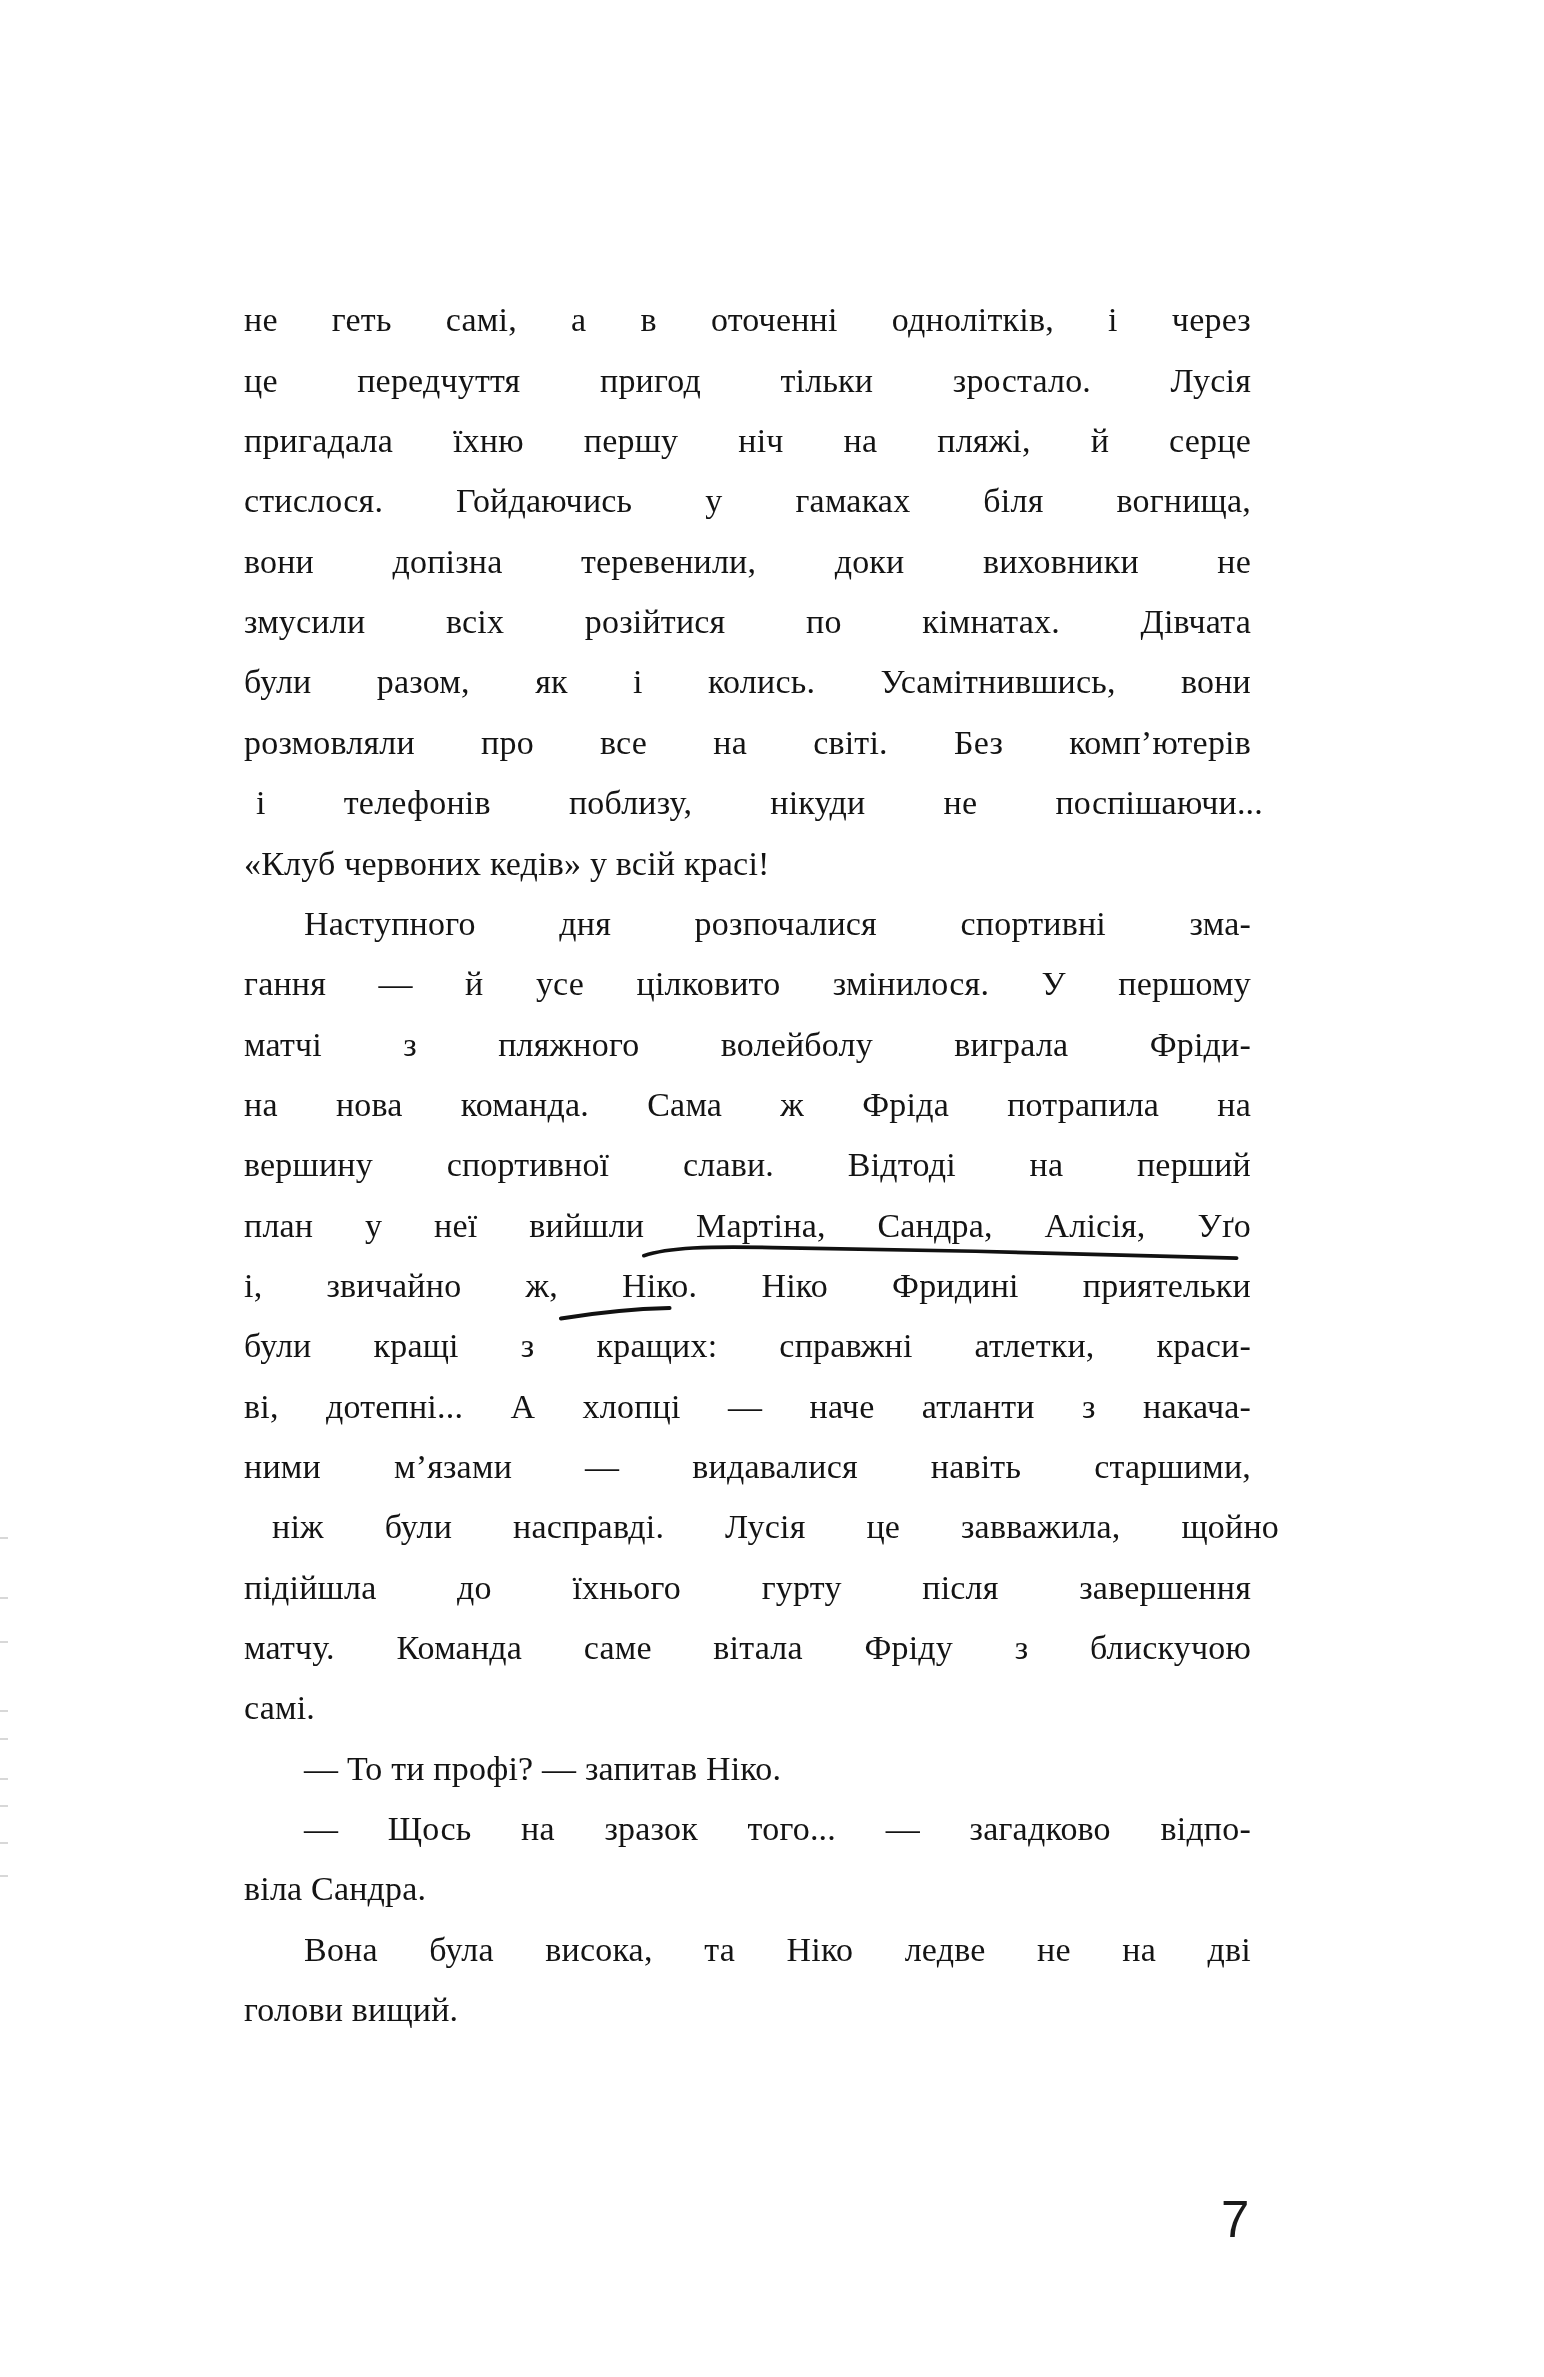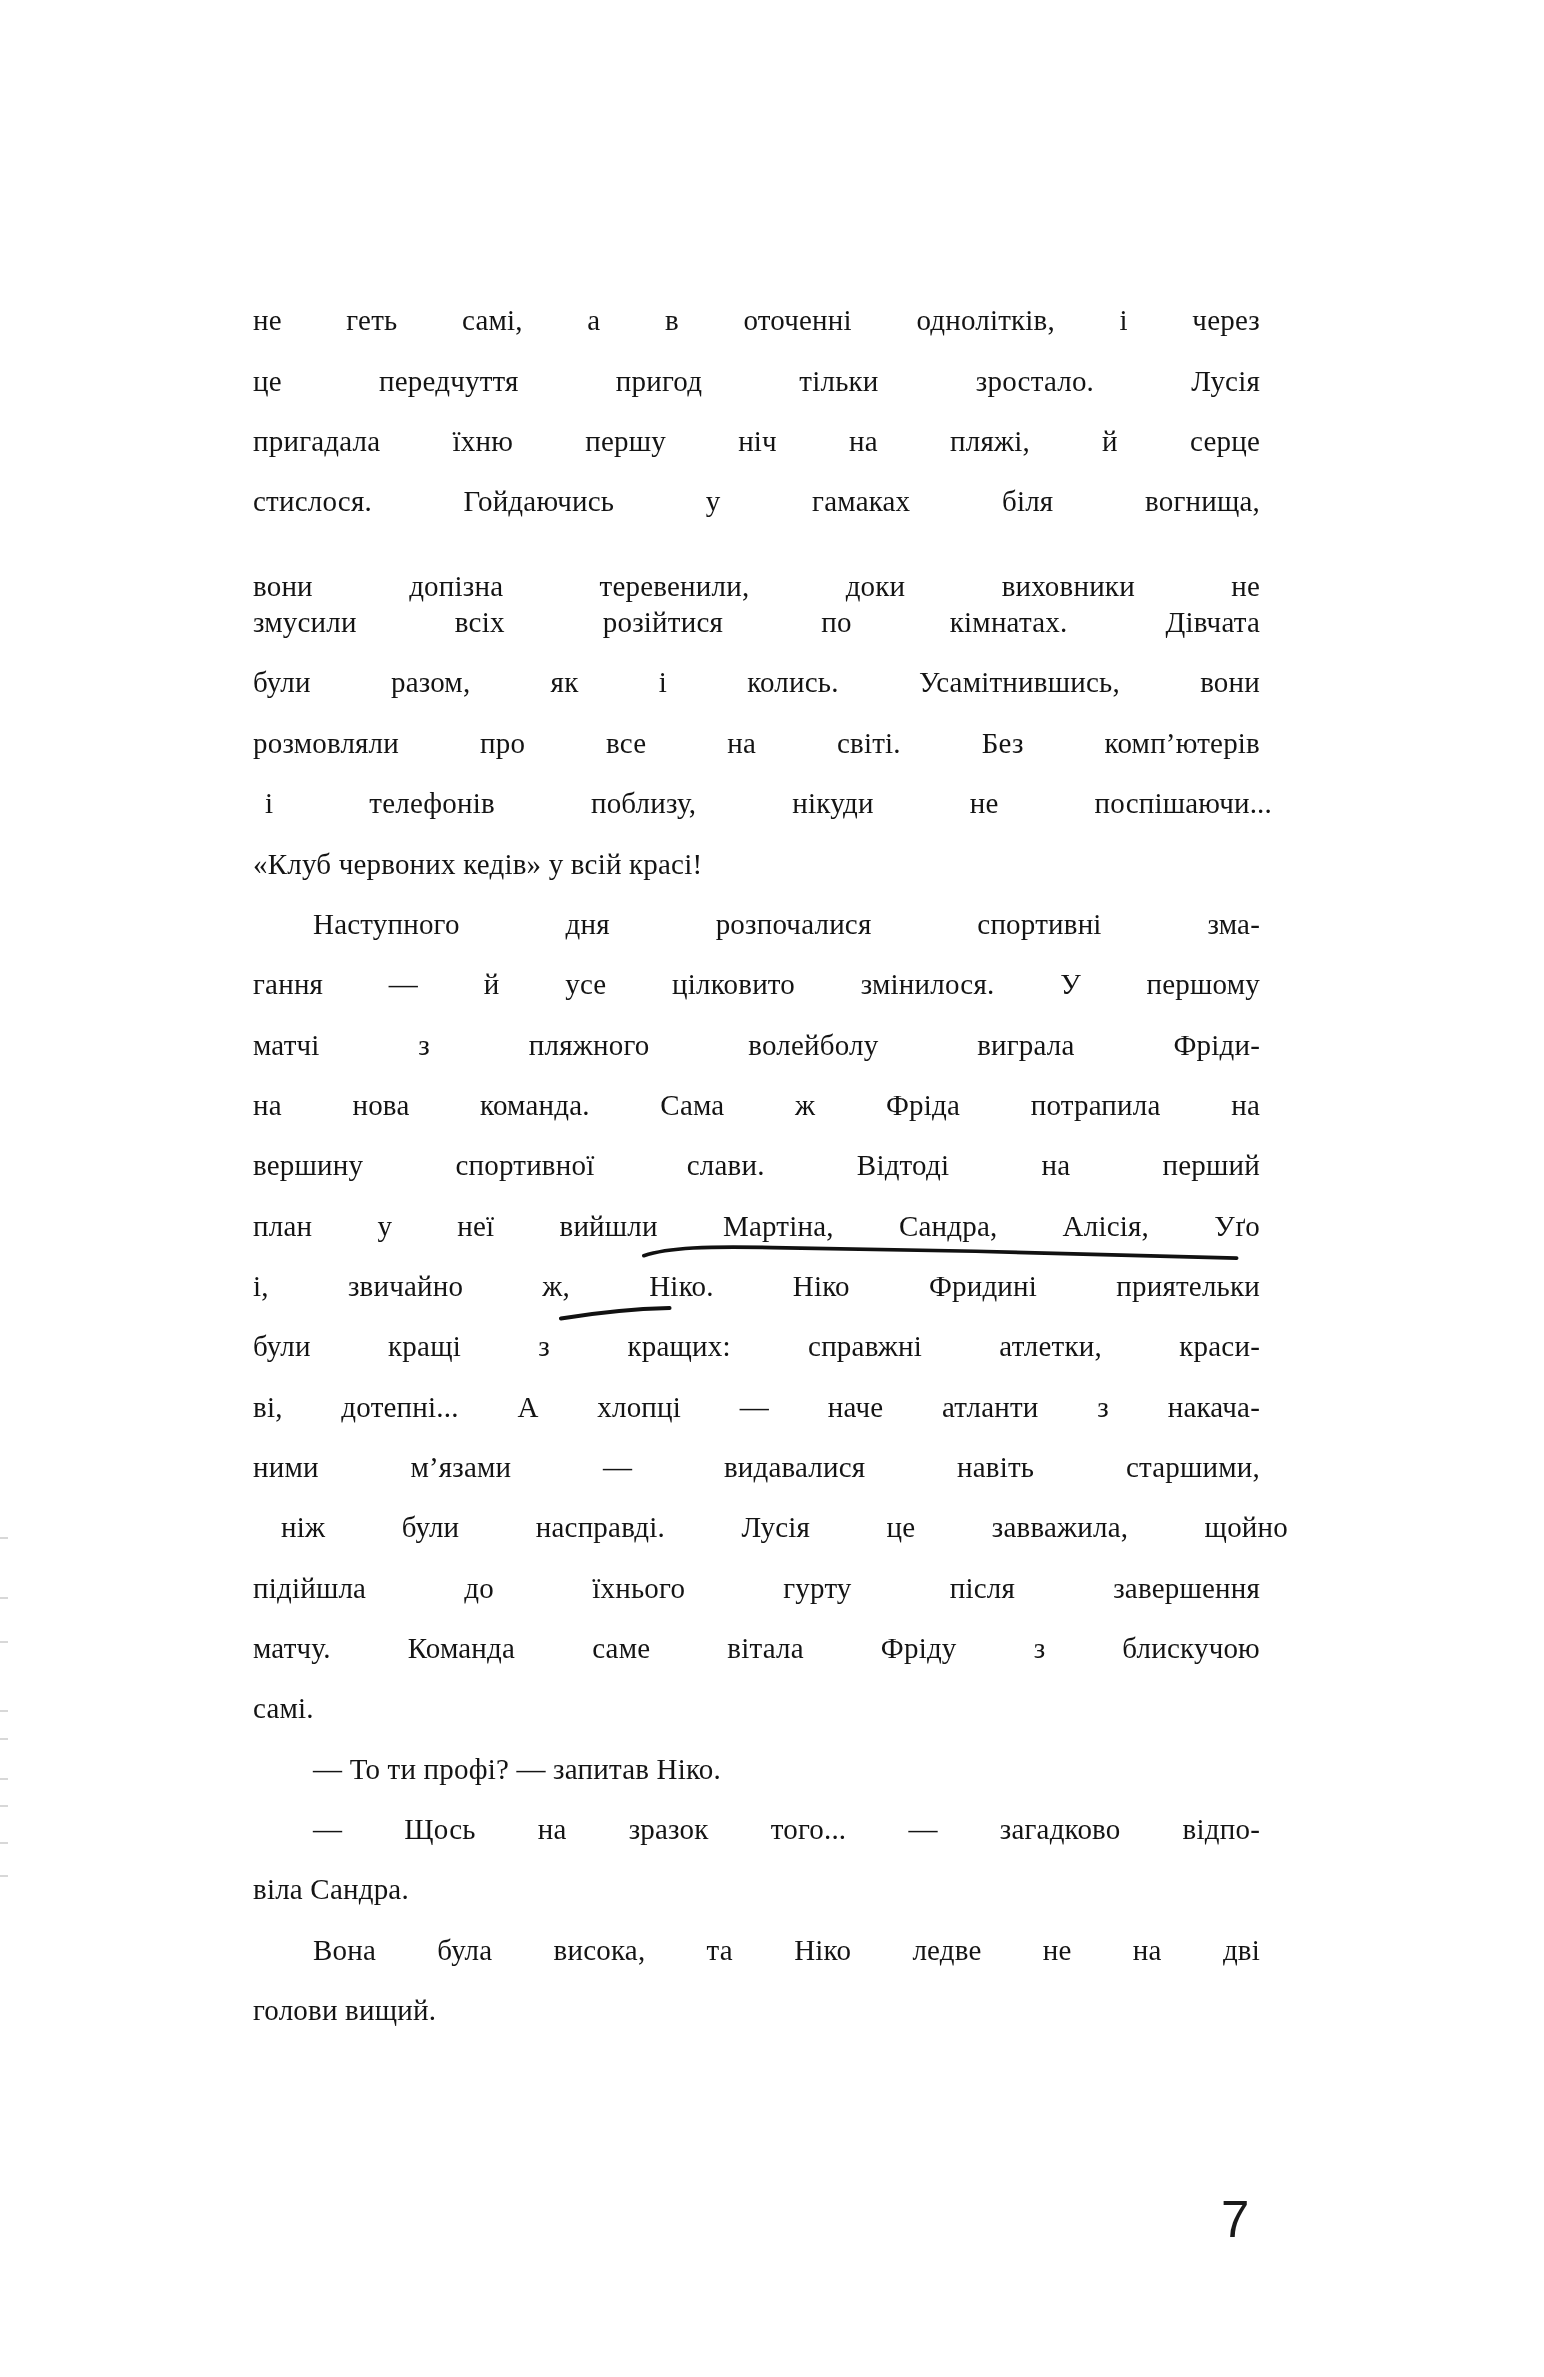--- a/index.html
+++ b/index.html
@@ -22,24 +22,24 @@
     background: #ffffff;
   }
   .text-block {
     position: absolute;
     left: 240px;
     top: 0;
     width: 1007px;
   }
   .line {
     position: absolute;
-    left: 13px;
+    left: 4px;
     width: 1007px;
     height: 60px;
-    font-size: 29px;
+    font-size: 34px;
     line-height: 60px;
     white-space: nowrap;
     text-align: justify;
     text-align-last: justify;
     letter-spacing: 0.2px;
   }
   .line.last {
     text-align: left;
     text-align-last: left;
   }
@@ -85,21 +85,21 @@
     <div class="line" style="top:351px">
         <span class="inner" style="display: block; width: 100%;">це передчуття пригод тільки зростало. Лусія</span>
       </div>
     <div class="line" style="top:411px">
         <span class="inner" style="display: block; width: 100%;">пригадала їхню першу ніч на пляжі, й серце</span>
       </div>
     <div class="line" style="top:471px">
         <span class="inner" style="display: block; width: 100%;">стислося. Гойдаючись у гамаках біля вогнища,</span>
       </div>
     <div class="line" style="top:532px">
-        <span class="inner" style="display: block; width: 100%; margin-top: 24px;">вони допізна теревенили, доки виховники не</span>
+        <span class="inner" style="display: block; width: 100%;">вони допізна теревенили, доки виховники не</span>
       </div>
     <div class="line" style="top:592px">
         <span class="inner" style="display: block; width: 100%;">змусили всіх розійтися по кімнатах. Дівчата</span>
       </div>
     <div class="line" style="top:652px">
         <span class="inner" style="display: block; width: 100%;">були разом, як і колись. Усамітнившись, вони</span>
       </div>
     <div class="line" style="top:713px">
         <span class="inner" style="display: block; width: 100%;">розмовляли про все на світі. Без комп’ютерів</span>
       </div>

